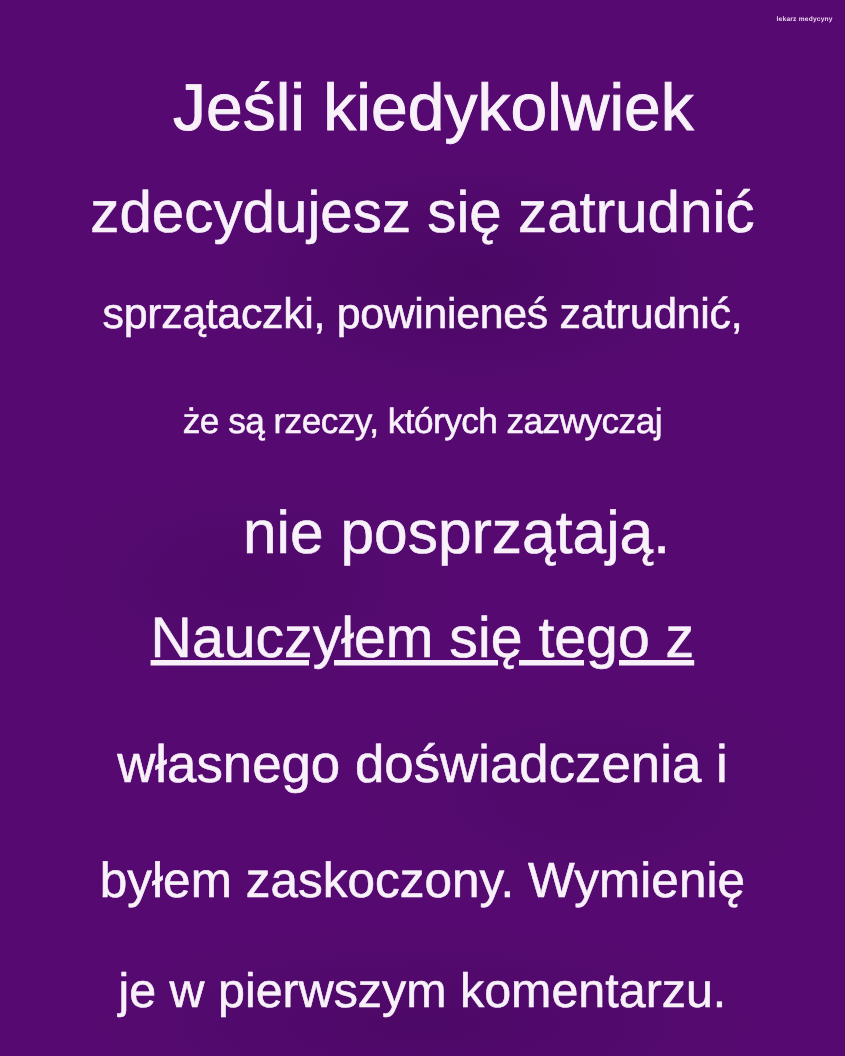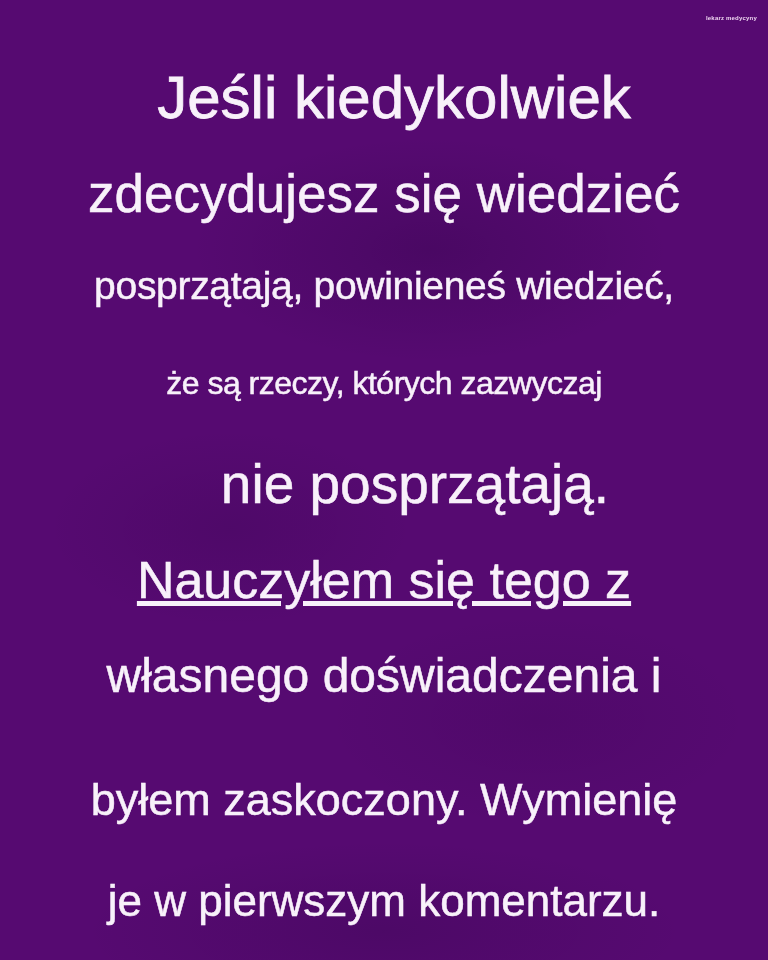--- a/index.html
+++ b/index.html
@@ -36,41 +36,41 @@
     line-height: 1;
     white-space: nowrap;
     -webkit-text-stroke: 0.5px var(--text-color);
   }
   .l1 { top: 68px;  font-size: 60px; padding-left: 20px; -webkit-text-stroke: 0.8px var(--text-color); }
   .l2 { top: 167px; font-size: 53px; }
   .l3 { top: 266px; font-size: 39px; letter-spacing: -0.3px; }
   .l4 { top: 367px; font-size: 32px; letter-spacing: -0.5px; }
   .l5 { top: 457px; font-size: 55px; margin-left: 31px; }
   .l6 { top: 554px; font-size: 52px; text-decoration: underline; }
-  .l7 { top: 652px; font-size: 48px; }
+  .l7 { top: 672px; font-size: 48px; }
   .l8 { top: 749px; font-size: 45px; margin-top: 28px; }
   .l9 { top: 879px; font-size: 44px; }
   .watermark {
     position: absolute;
     top: 15px;
     right: 11px;
     font-size: 6px;
     font-weight: bold;
     letter-spacing: 0.2px;
     color: rgba(255, 235, 255, 0.9);
   }
 </style>
 </head>
 <body>
 
 <div class="texture"></div>
 
 <div class="watermark">lekarz medycyny</div>
 
 <div class="quote-line l1">Jeśli kiedykolwiek</div>
-<div class="quote-line l2">zdecydujesz się wiedzieć</div>
-<div class="quote-line l3">posprzątają, powinieneś wiedzieć,</div>
+<div class="quote-line l2">zdecydujesz się zatrudnić</div>
+<div class="quote-line l3">sprzątaczki, powinieneś zatrudnić,</div>
 <div class="quote-line l4">że są rzeczy, których zazwyczaj</div>
 <div class="quote-line l5">nie posprzątają.</div>
 <div class="quote-line l6">Nauczyłem się tego z</div>
 <div class="quote-line l7">własnego doświadczenia i</div>
 <div class="quote-line l8">byłem zaskoczony. Wymienię</div>
 <div class="quote-line l9">je w pierwszym komentarzu.</div>
 
 </body></html>

